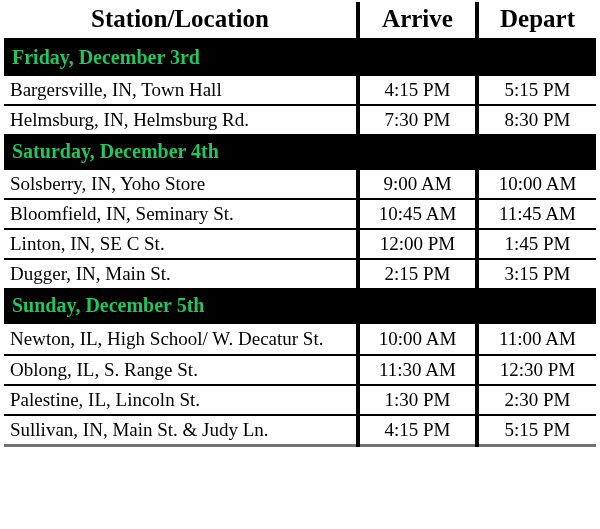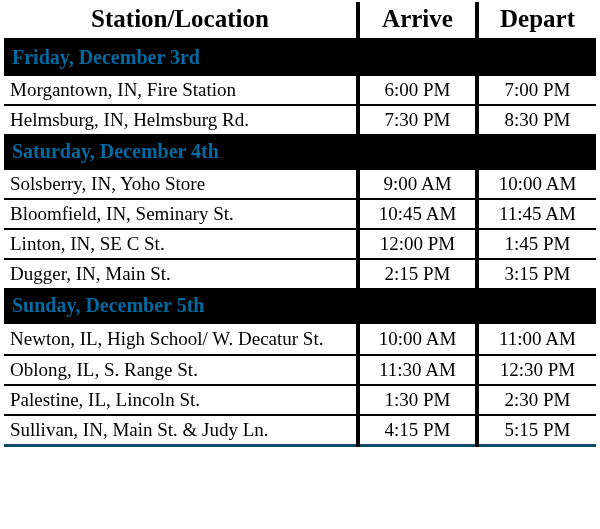--- a/index.html
+++ b/index.html
@@ -59,34 +59,34 @@
   }
   tbody td.station {
     text-align: left;
   }
   tbody td.time {
     text-align: center;
     border-left: 4px solid #000000;
   }
   tr.daterow td {
     background: #000000;
-    color: #0369a1;
+    color: #22c55e;
     font-weight: bold;
     font-size: 20px;
     line-height: 23px;
     padding: 4px 6px 5px 8px;
     border-bottom: 2px solid #000000;
     text-align: left;
   }
   tr.tall td {
     padding-top: 4px;
     padding-bottom: 5px;
   }
   tr:last-child td {
-    border-bottom: 3px solid #0c4a6e;
+    border-bottom: 3px solid #737373;
   }
 </style>
 </head>
 <body>
 
 <div class="schedule-wrap">
   <table class="schedule">
     <colgroup>
       <col class="col-station">
       <col class="col-arrive">
@@ -97,23 +97,23 @@
         <th>Station/Location</th>
         <th class="sep-left">Arrive</th>
         <th class="sep-left">Depart</th>
       </tr>
     </thead>
     <tbody id="schedule-body">
         <tr class="daterow">
           <td colspan="3">Friday, December 3rd</td>
         </tr>
         <tr class="">
-          <td class="station">Morgantown, IN, Fire Station</td>
-          <td class="time">6:00 PM</td>
-          <td class="time">7:00 PM</td>
+          <td class="station">Bargersville, IN, Town Hall</td>
+          <td class="time">4:15 PM</td>
+          <td class="time">5:15 PM</td>
         </tr>
         <tr class="">
           <td class="station">Helmsburg, IN, Helmsburg Rd.</td>
           <td class="time">7:30 PM</td>
           <td class="time">8:30 PM</td>
         </tr>
         <tr class="daterow">
           <td colspan="3">Saturday, December 4th</td>
         </tr>
         <tr class="">

